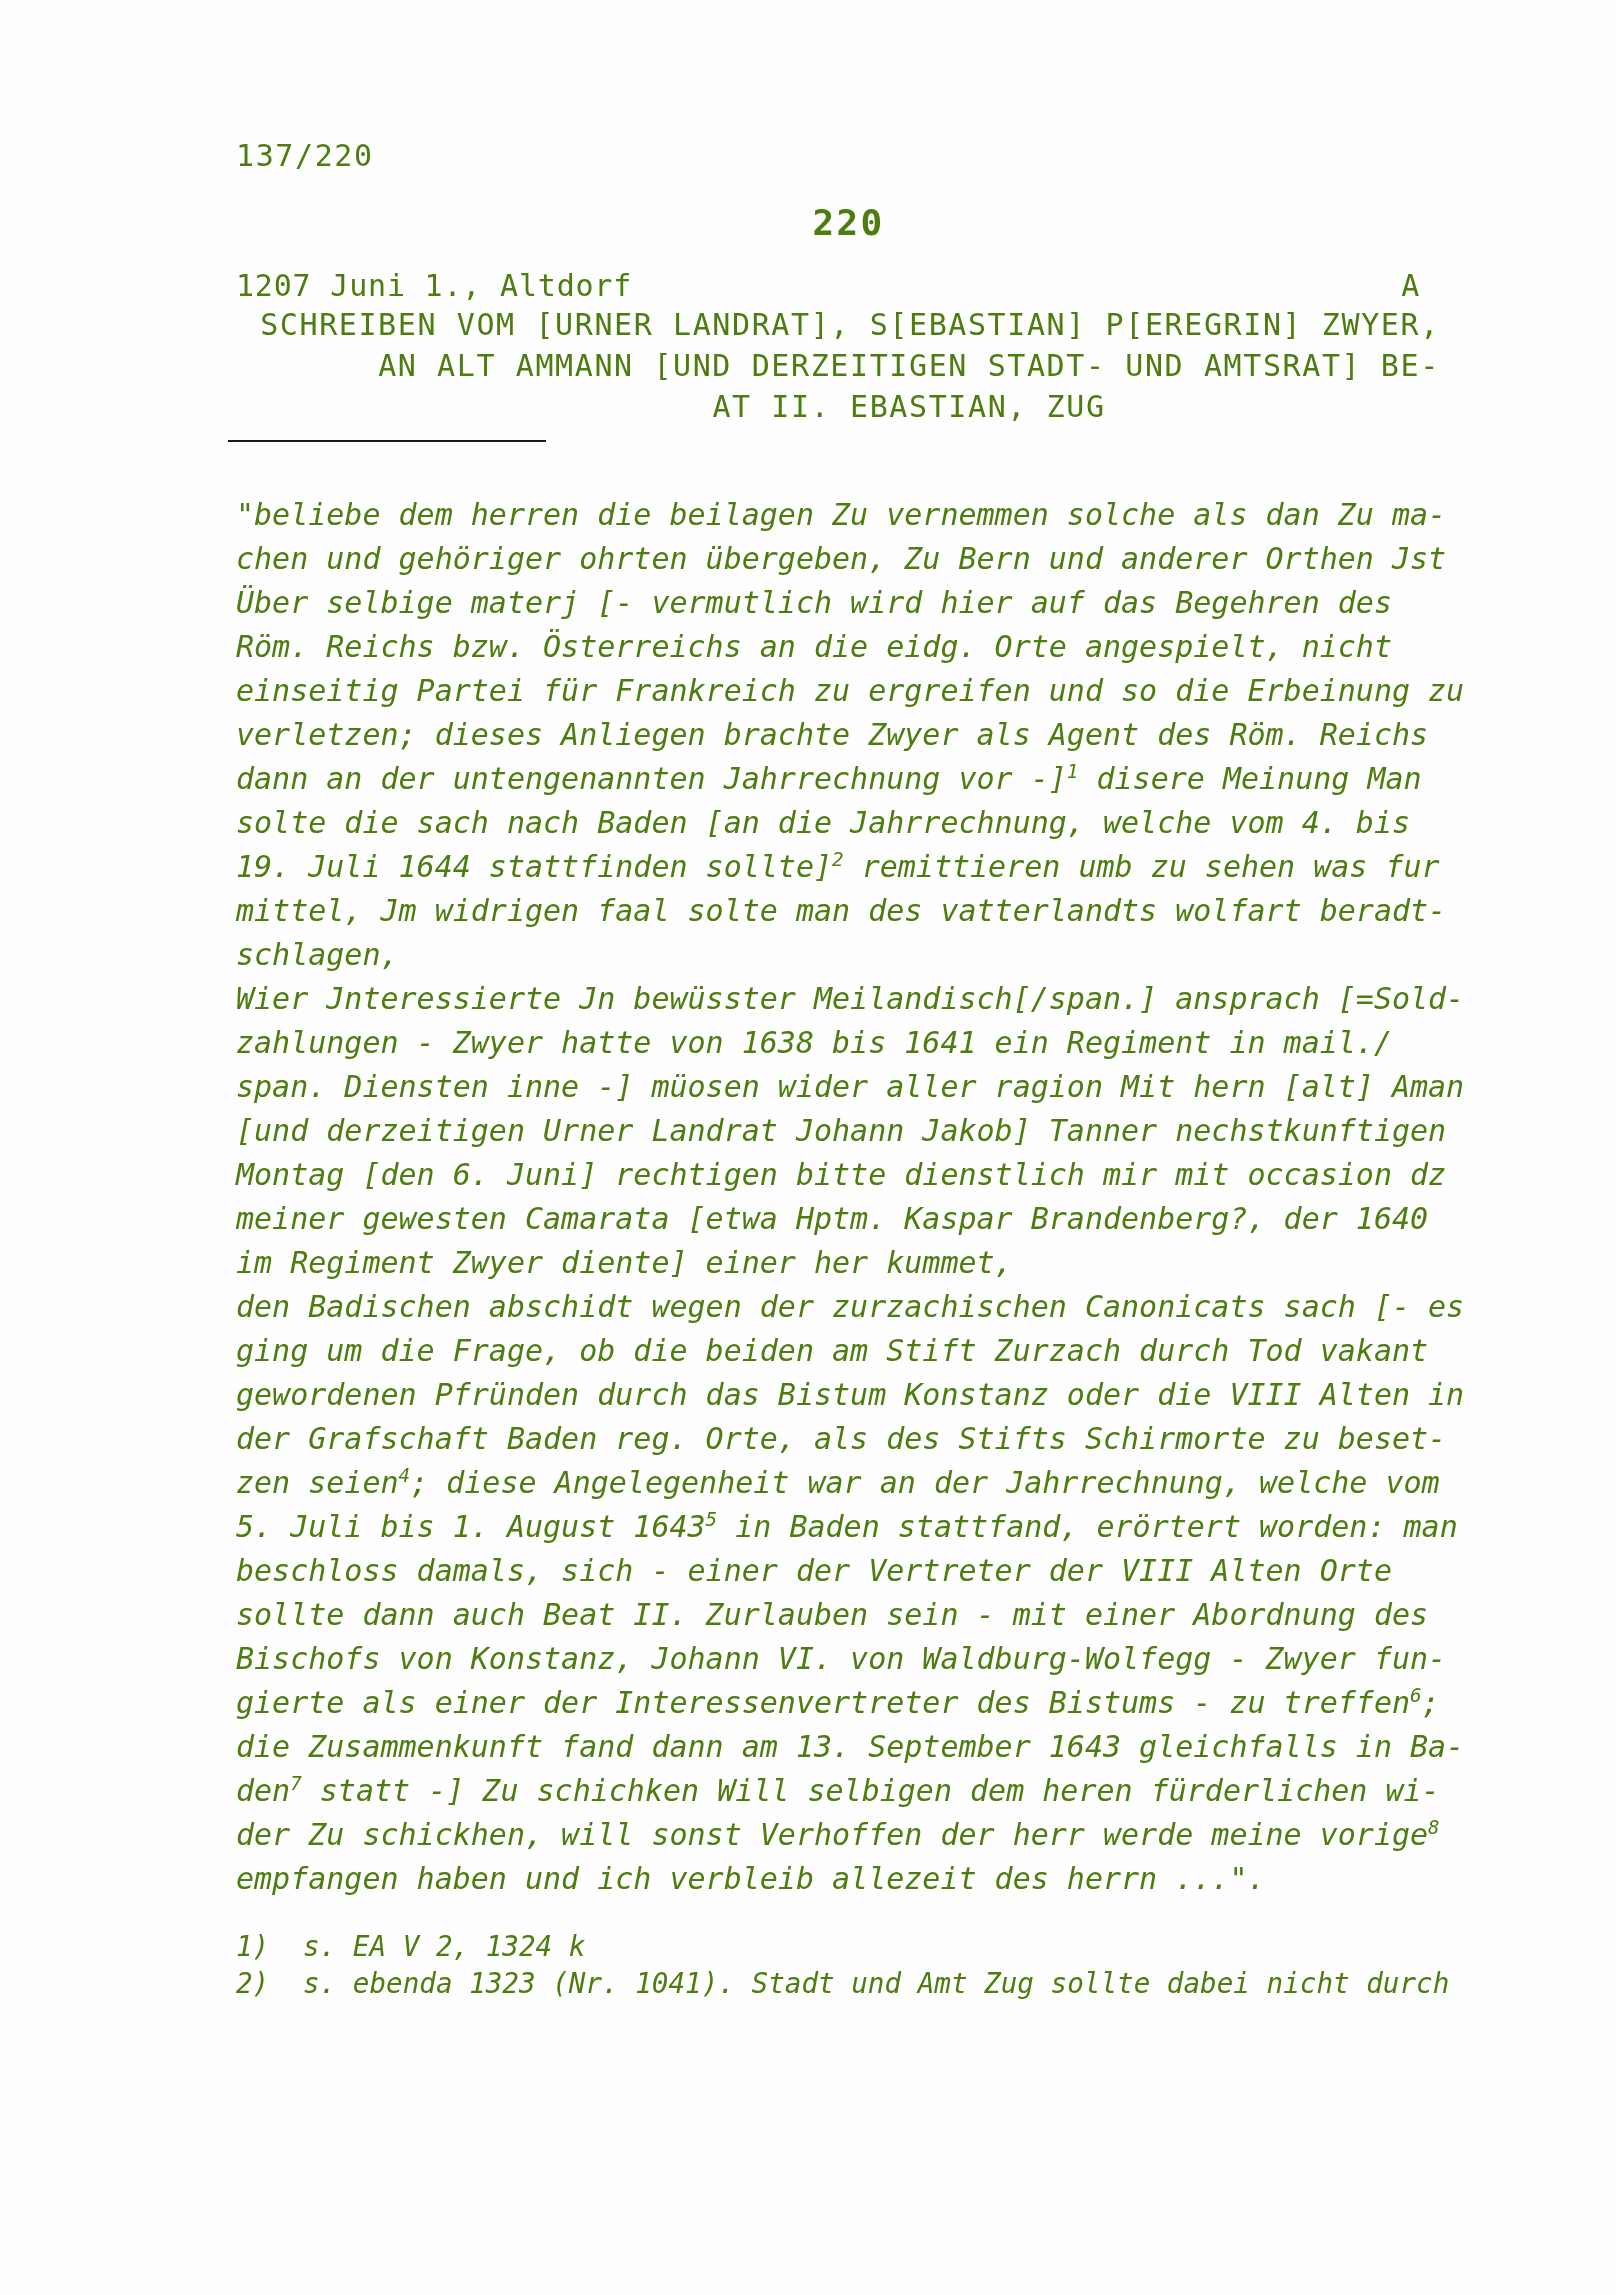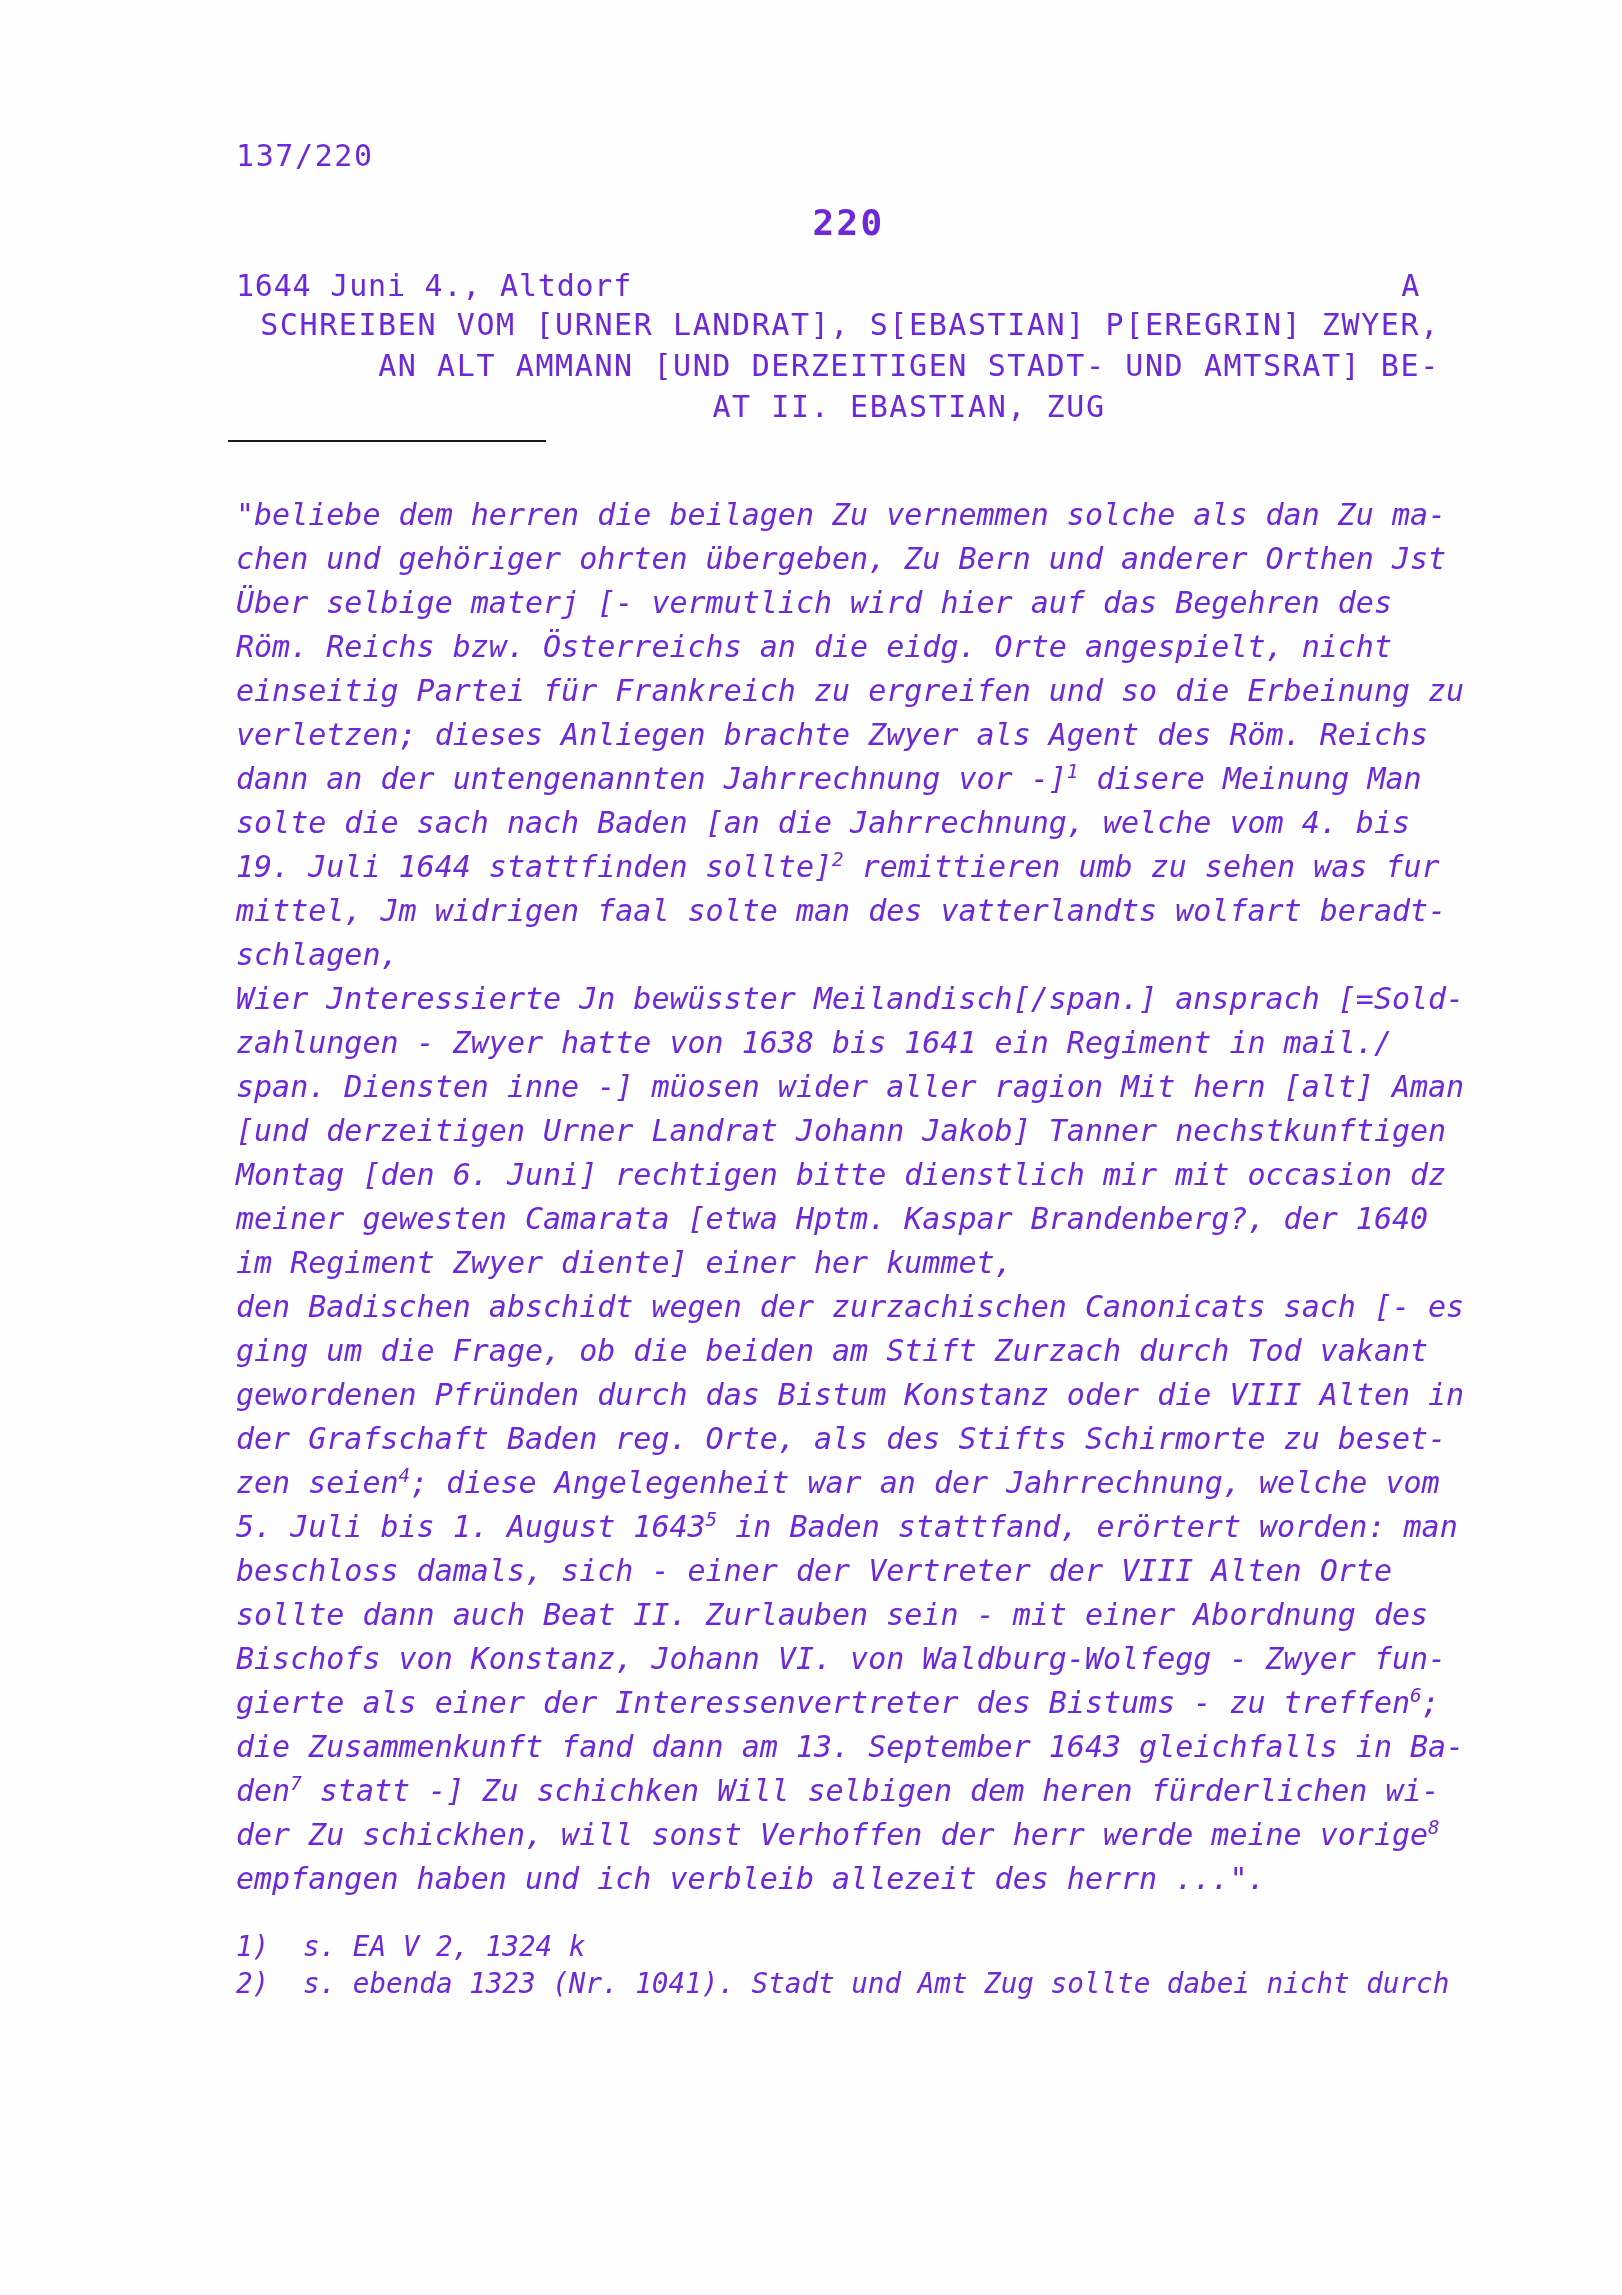--- a/index.html
+++ b/index.html
@@ -2,21 +2,21 @@
 <html style="font-size:13px"><head>
 <meta charset="utf-8">
 <style>
   * { margin: 0; padding: 0; box-sizing: border-box; }
   html, body { background: #ffffff; }
   .page {
     position: relative;
     width: 1618px;
     height: 2295px;
     background: #fefefe;
-    color: #6d28d9;
+    color: #4d7c0f;
     font-family: "DejaVu Sans Mono", monospace;
     padding: 138px 154px 0 236px;
     overflow: hidden;
   }
   .folio {
     font-size: 30px;
     letter-spacing: 1.6px;
     line-height: 36px;
   }
   .doc-number {
@@ -74,21 +74,21 @@
   .footnote { display: flex; }
   .fn-num { width: 67px; flex: none; }
 </style>
 </head>
 <body>
 
 <div class="page">
   <div class="folio">137/220</div>
   <div class="doc-number">220</div>
   <div class="dateline-row">
-    <span>1644 Juni 4., Altdorf</span>
+    <span>1207 Juni 1., Altdorf</span>
     <span>A</span>
   </div>
   <div class="heading"><div class="heading-line">SCHREIBEN VOM [URNER LANDRAT], S[EBASTIAN] P[EREGRIN] ZWYER,</div><div class="heading-line indent">AN ALT AMMANN [UND DERZEITIGEN STADT- UND AMTSRAT] BE-</div><div class="heading-line indent">AT II. EBASTIAN, ZUG</div></div>
   <hr class="rule">
   <div class="body-text"><div class="body-line"><span>"beliebe dem herren die beilagen Zu vernemmen solche als dan Zu ma-</span></div><div class="body-line"><span>chen und gehöriger ohrten übergeben, Zu Bern und anderer Orthen Jst</span></div><div class="body-line"><span>Über selbige materj [- vermutlich wird hier auf das Begehren des</span></div><div class="body-line"><span>Röm. Reichs bzw. Österreichs an die eidg. Orte angespielt, nicht</span></div><div class="body-line"><span>einseitig Partei für Frankreich zu ergreifen und so die Erbeinung zu</span></div><div class="body-line"><span>verletzen; dieses Anliegen brachte Zwyer als Agent des Röm. Reichs</span></div><div class="body-line"><span>dann an der untengenannten Jahrrechnung vor -]</span><sup>1</sup><span> disere Meinung Man</span></div><div class="body-line"><span>solte die sach nach Baden [an die Jahrrechnung, welche vom 4. bis</span></div><div class="body-line"><span>19. Juli 1644 stattfinden sollte]</span><sup>2</sup><span> remittieren umb zu sehen was fur</span></div><div class="body-line"><span>mittel, Jm widrigen faal solte man des vatterlandts wolfart beradt-</span></div><div class="body-line"><span>schlagen,</span></div><div class="body-line"><span>Wier Jnteressierte Jn bewüsster Meilandisch[/span.] ansprach [=Sold-</span></div><div class="body-line"><span>zahlungen - Zwyer hatte von 1638 bis 1641 ein Regiment in mail./</span></div><div class="body-line"><span>span. Diensten inne -] müosen wider aller ragion Mit hern [alt] Aman</span></div><div class="body-line"><span>[und derzeitigen Urner Landrat Johann Jakob] </span><span class="bold">Tanner</span><span> nechstkunftigen</span></div><div class="body-line"><span>Montag [den 6. Juni] rechtigen bitte dienstlich mir mit occasion dz</span></div><div class="body-line"><span>meiner gewesten Camarata [etwa Hptm. Kaspar </span><span class="bold">Brandenberg</span><span>?, der 1640</span></div><div class="body-line"><span>im Regiment Zwyer diente] einer her kummet,</span></div><div class="body-line"><span>den Badischen abschidt wegen der zurzachischen Canonicats sach [- es</span></div><div class="body-line"><span>ging um die Frage, ob die beiden am Stift Zurzach durch Tod vakant</span></div><div class="body-line"><span>gewordenen Pfründen durch das Bistum Konstanz oder die VIII Alten in</span></div><div class="body-line"><span>der Grafschaft Baden reg. Orte, als des Stifts Schirmorte zu beset-</span></div><div class="body-line"><span>zen seien</span><sup>4</sup><span>; diese Angelegenheit war an der Jahrrechnung, welche vom</span></div><div class="body-line"><span>5. Juli bis 1. August 1643</span><sup>5</sup><span> in Baden stattfand, erörtert worden: man</span></div><div class="body-line"><span>beschloss damals, sich - einer der Vertreter der VIII Alten Orte</span></div><div class="body-line"><span>sollte dann auch Beat II. Zurlauben sein - mit einer Abordnung des</span></div><div class="body-line"><span>Bischofs von Konstanz, Johann VI. von </span><span class="bold">Waldburg-Wolfegg</span><span> - Zwyer fun-</span></div><div class="body-line"><span>gierte als einer der Interessenvertreter des Bistums - zu treffen</span><sup>6</sup><span>;</span></div><div class="body-line"><span>die Zusammenkunft fand dann am 13. September 1643 gleichfalls in Ba-</span></div><div class="body-line"><span>den</span><sup>7</sup><span> statt -] Zu schichken Will selbigen dem heren fürderlichen wi-</span></div><div class="body-line"><span>der Zu schickhen, will sonst Verhoffen der herr werde meine vorige</span><sup>8</sup></div><div class="body-line"><span>empfangen haben und ich verbleib allezeit des herrn ...".</span></div></div>
   <div class="footnotes"><div class="footnote"><span class="fn-num">1)</span><div class="fn-text"><div>s. EA V 2, 1324 k</div></div></div><div class="footnote"><span class="fn-num">2)</span><div class="fn-text"><div>s. ebenda 1323 (Nr. 1041). Stadt und Amt Zug sollte dabei nicht durch</div></div></div></div>
 </div>
 
 
 </body></html>

